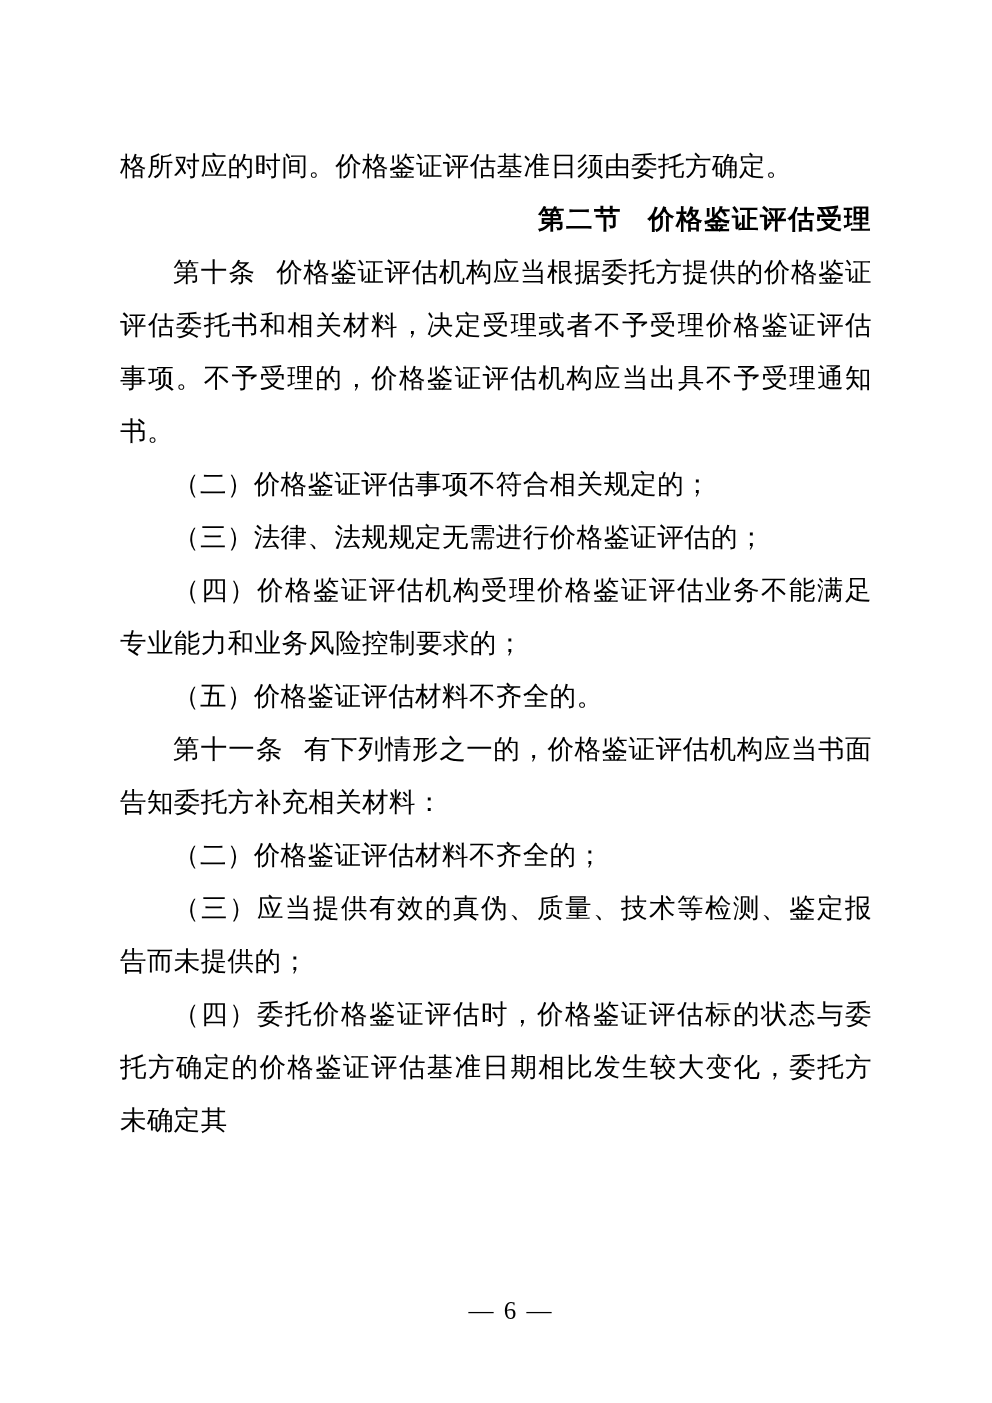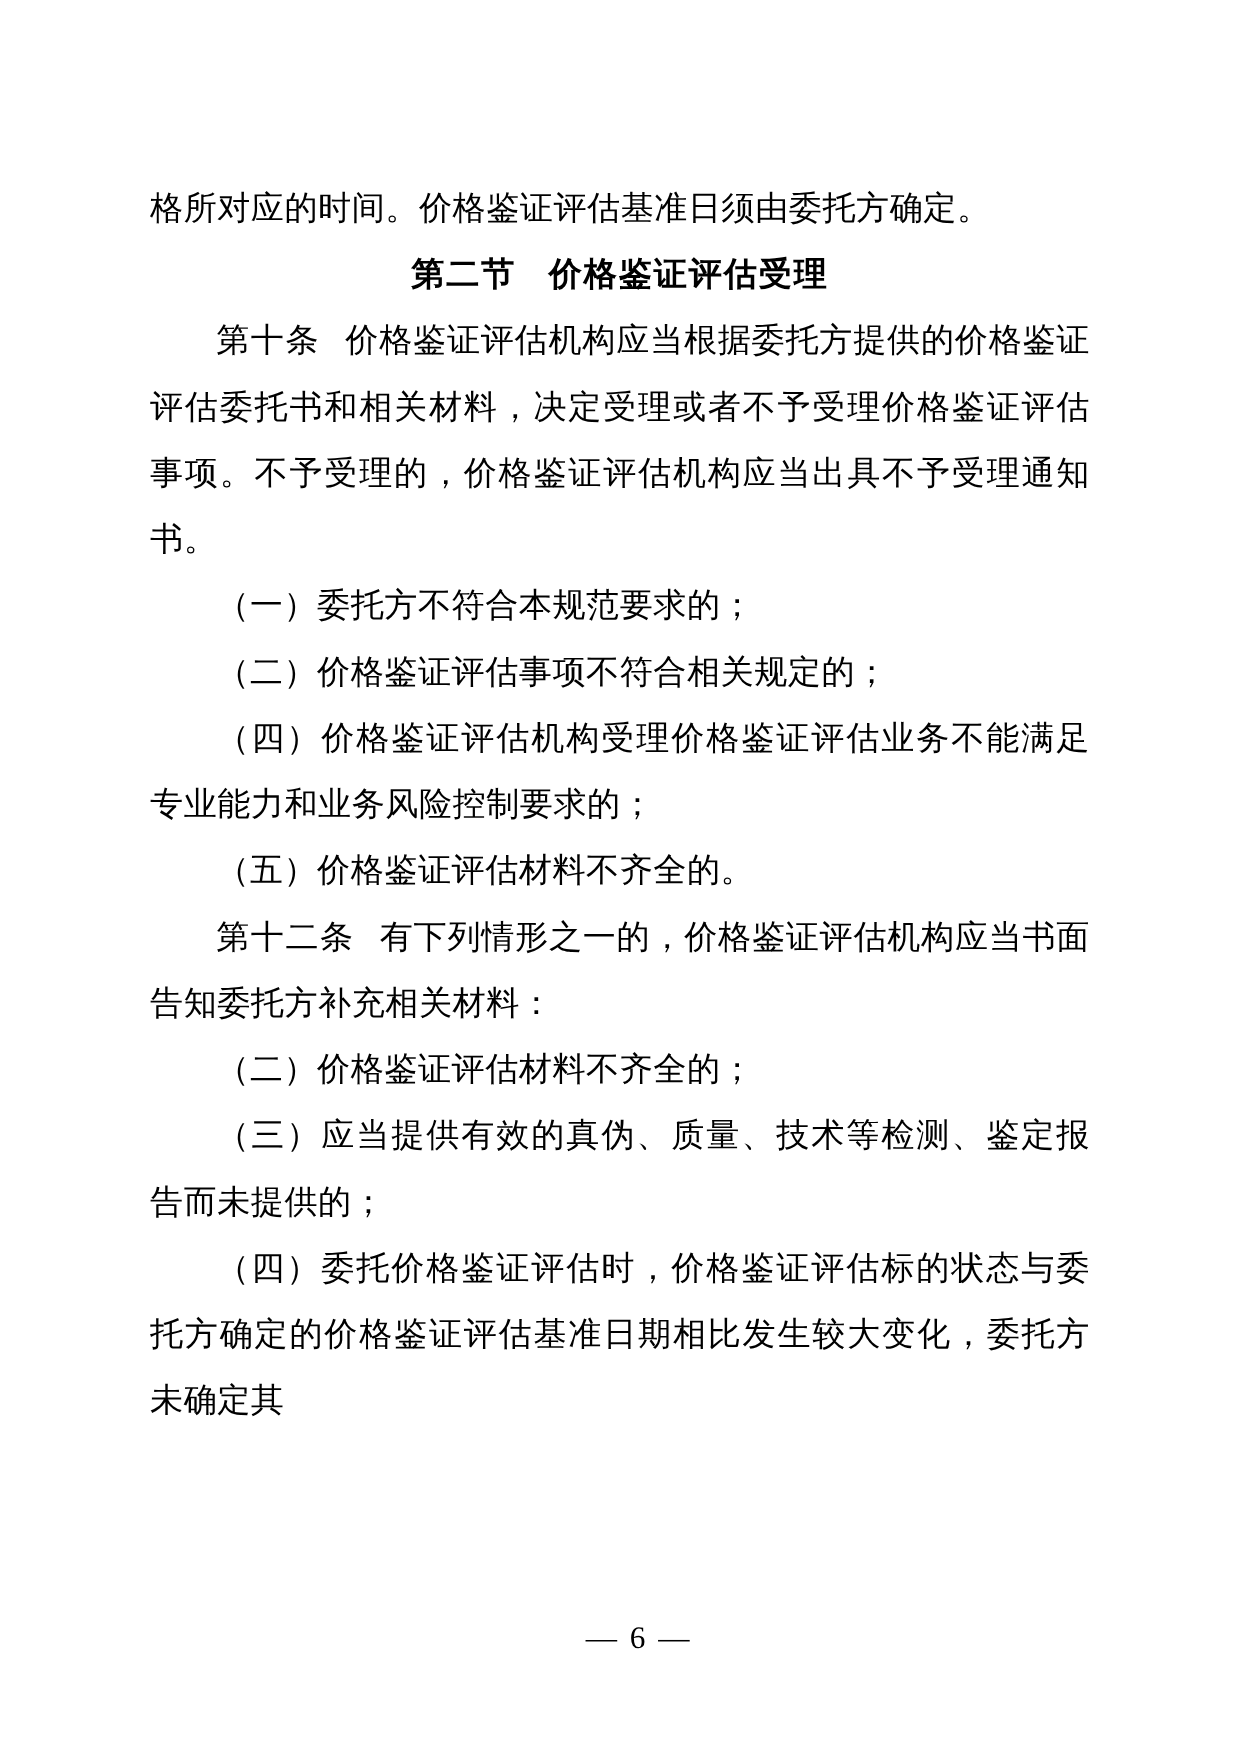--- a/index.html
+++ b/index.html
@@ -31,21 +31,21 @@
   }
   .para {
     margin: 0;
     text-indent: 0;
   }
   .para.indent {
     text-indent: 53px;
   }
   .section-heading {
     margin: 0;
-    text-align: center;
+    text-align: right;
     font-weight: bold;
     font-size: 26.5px;
     line-height: 53px;
     letter-spacing: 1.5px;
   }
   .heading-gap {
     display: inline-block;
     width: 26px;
   }
   .article-label {
@@ -73,26 +73,26 @@
 <div class="page">
   <div class="doc-body">
 
     <p class="para">格所对应的时间。价格鉴证评估基准日须由委托方确定。</p>
 
     <h2 class="section-heading"><span>第二节</span><span class="heading-gap"></span><span>价格鉴证评估受理</span></h2>
 
     <p class="para indent"><span class="article-label">第十条</span><span class="label-gap"></span><span>价格鉴证评估机构应当根据委托方提供的价格鉴证评估委托书和相关材料，决定受理或者不予受理价格鉴证评估事项。不予受理的，价格鉴证评估机构应当出具不予受理通知书。</span></p>
 
 
-    <p class="para indent">（一）委托方不符合本规范要求的；</p>
     <p class="para indent">（二）价格鉴证评估事项不符合相关规定的；</p>
+    <p class="para indent">（三）法律、法规规定无需进行价格鉴证评估的；</p>
     <p class="para indent">（四）价格鉴证评估机构受理价格鉴证评估业务不能满足专业能力和业务风险控制要求的；</p>
     <p class="para indent">（五）价格鉴证评估材料不齐全的。</p>
 
-    <p class="para indent"><span class="article-label">第十二条</span><span class="label-gap"></span><span>有下列情形之一的，价格鉴证评估机构应当书面告知委托方补充相关材料：</span></p>
+    <p class="para indent"><span class="article-label">第十一条</span><span class="label-gap"></span><span>有下列情形之一的，价格鉴证评估机构应当书面告知委托方补充相关材料：</span></p>
 
     <p class="para indent">（二）价格鉴证评估材料不齐全的；</p>
     <p class="para indent">（三）应当提供有效的真伪、质量、技术等检测、鉴定报告而未提供的；</p>
     <p class="para indent">（四）委托价格鉴证评估时，价格鉴证评估标的状态与委托方确定的价格鉴证评估基准日期相比发生较大变化，委托方未确定其</p>
 
   </div>
 
   <div class="page-number">— 6 —</div>
 </div>
 

